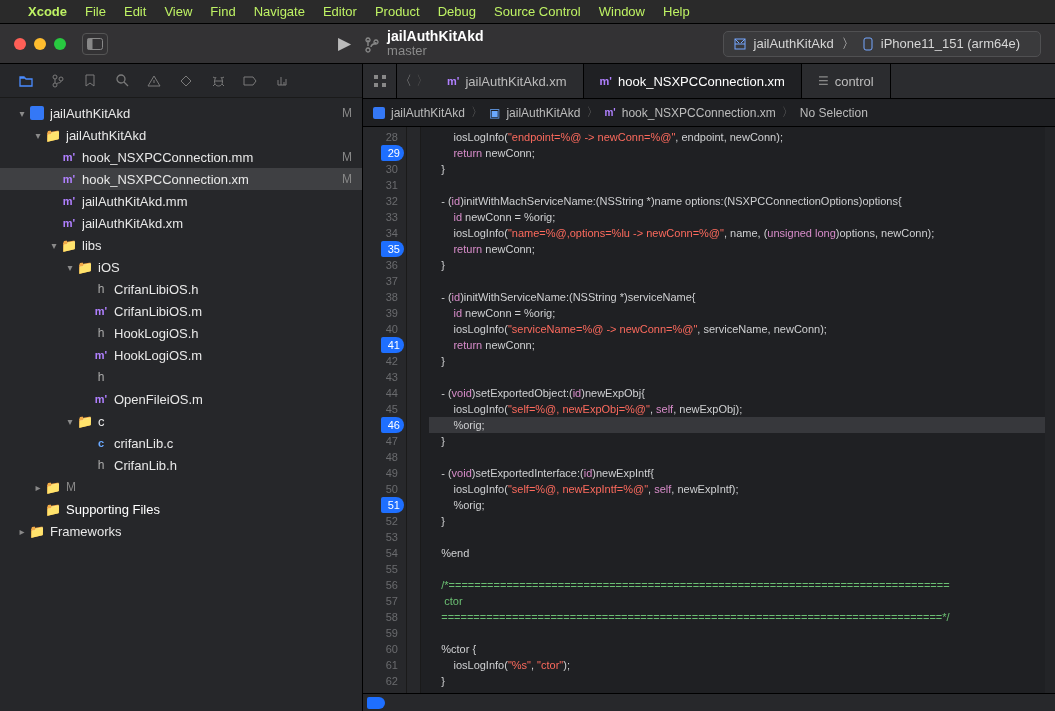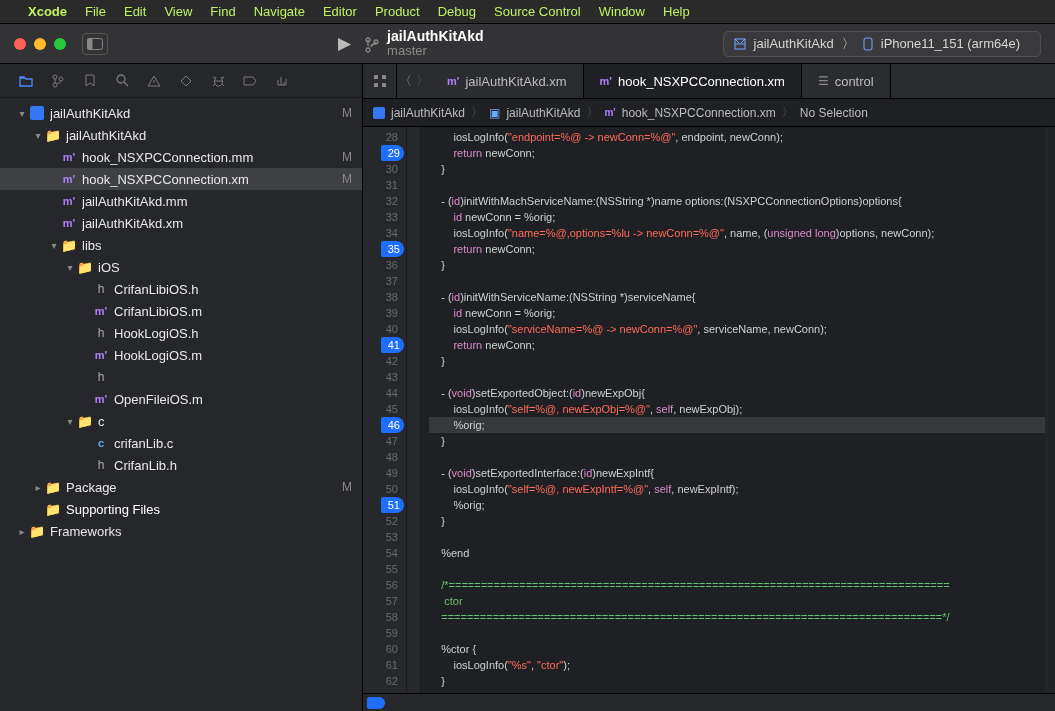--- a/index.html
+++ b/index.html
@@ -322,21 +322,20 @@
             <span class="icon-h">h</span>
           </span>
           <span class="label">CrifanLib.h</span>
           <span class="status"></span>
         </div>
         <div class="row ind1">
           <span class="arrow">▸</span>
           <span class="icon">
             <span style="color:#6aa9ff">📁</span>
           </span>
-          <span class="label">Package</span>
           <span class="status">M</span>
         </div>
         <div class="row ind1 red">
           <span class="arrow"></span>
           <span class="icon">
             <span style="color:#6aa9ff">📁</span>
           </span>
           <span class="label">Supporting Files</span>
           <span class="status"></span>
         </div>

